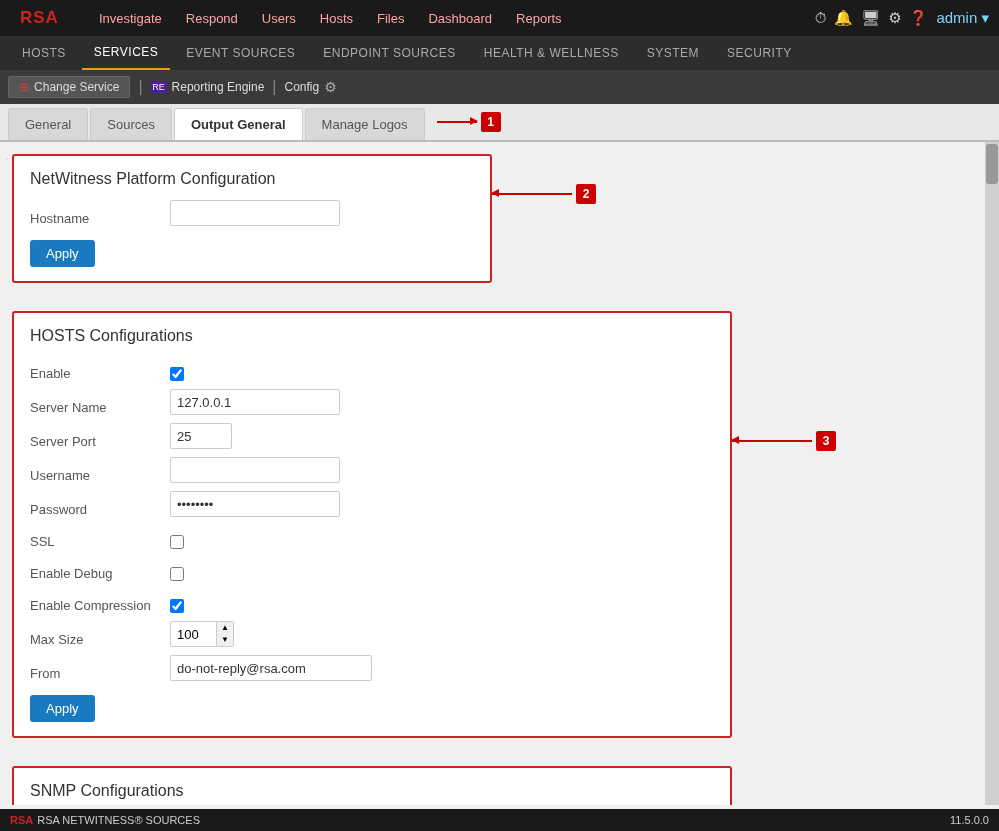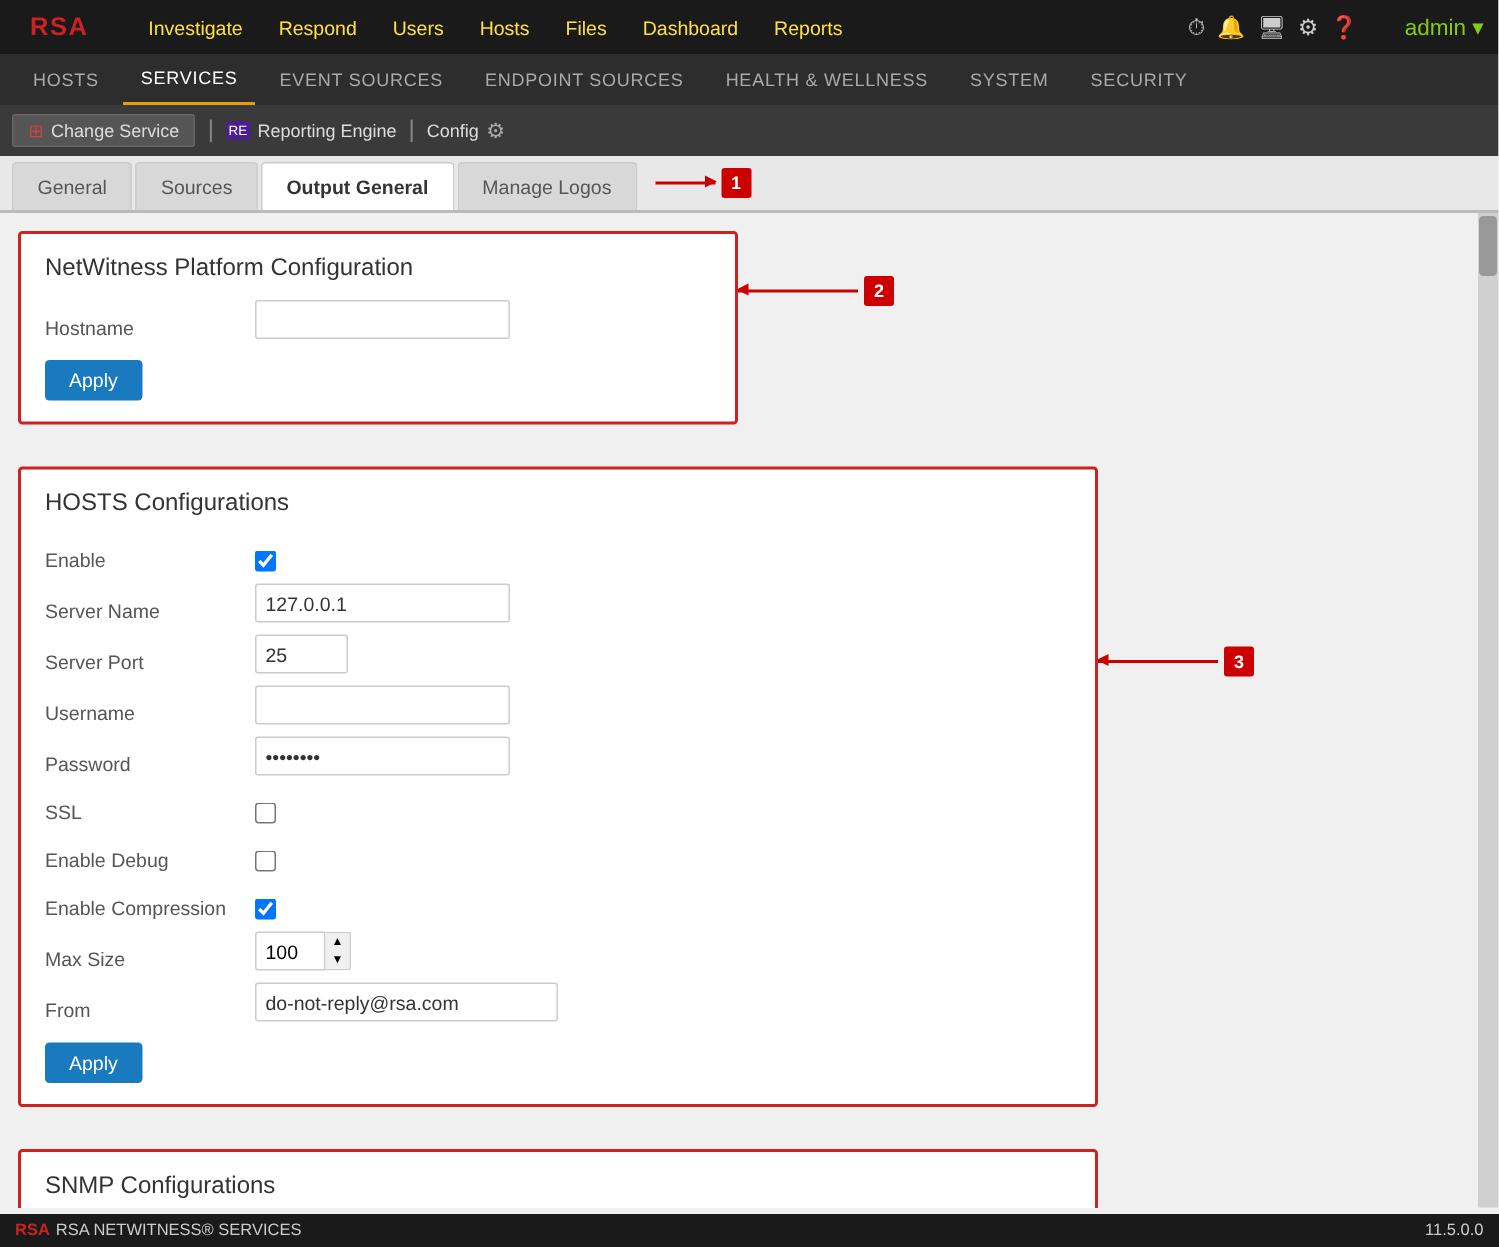--- a/index.html
+++ b/index.html
@@ -16,39 +16,39 @@
     }
     .top-nav .logo {
       color: #e8e8e8;
       font-weight: bold;
       font-size: 18px;
       margin-right: 20px;
       letter-spacing: 1px;
     }
     .top-nav .logo span { color: #cc0000; }
     .top-nav-item {
-      color: #fde047;
+      color: #fca5a5;
       padding: 0 12px;
       height: 20px;
       display: flex;
       align-items: center;
       font-size: 13px;
       cursor: pointer;
       text-decoration: none;
       text-align: right;
     }
     .top-nav-icons {
       margin-left: auto;
       display: flex;
       align-items: center;
       gap: 8px;
       color: #ccc;
     }
     .top-nav-icons span { cursor: pointer; font-size: 15px; }
-    .admin-label { color: #84cc16; font-size: 13px; cursor: pointer; margin-left: 23px; }
+    .admin-label { color: #7dd3fc; font-size: 13px; cursor: pointer; }
 
     
     .sub-nav {
       background: #2d2d2d;
       display: flex;
       align-items: center;
       height: 34px;
       padding: 0 10px;
       gap: 4px;
     }
@@ -420,18 +420,18 @@
     </div>
 
     <div class="scrollbar-right">
       <div class="scrollbar-thumb"></div>
     </div>
   </div>
 
   <div class="bottom-bar">
     <div class="bottom-logo">
       <span style="color:#cc2222; font-weight:bold; font-size:11px;">RSA</span>
-      <span>RSA NETWITNESS® SERVICES</span>
+      <span>RSA NETWITNESS® SOURCES</span>
     </div>
     <div class="bottom-version">11.5.0.0</div>
   </div>
 
 </div>
 
 </body></html>

